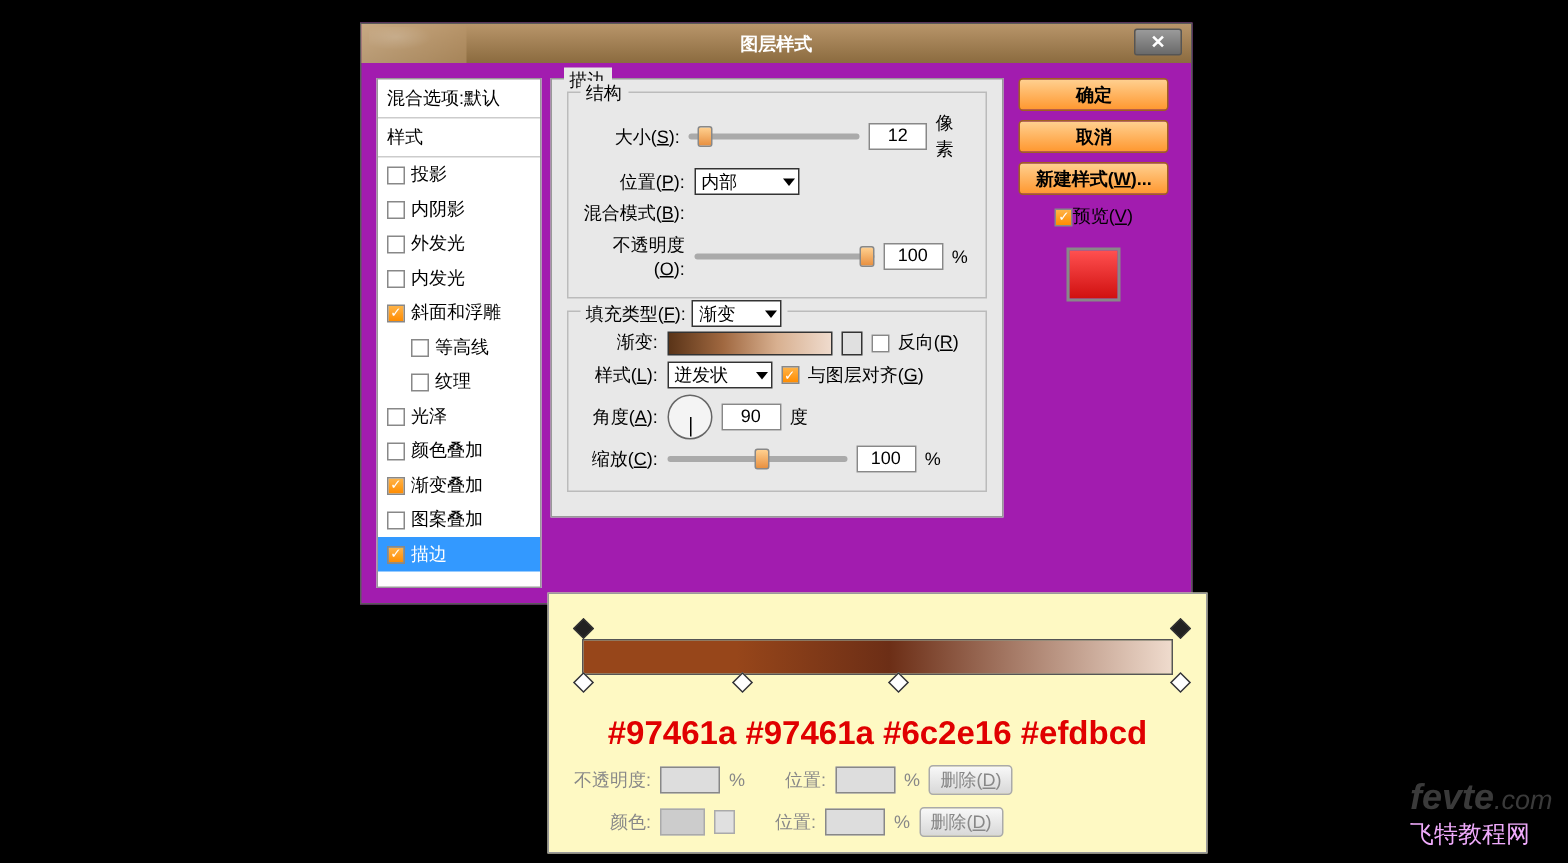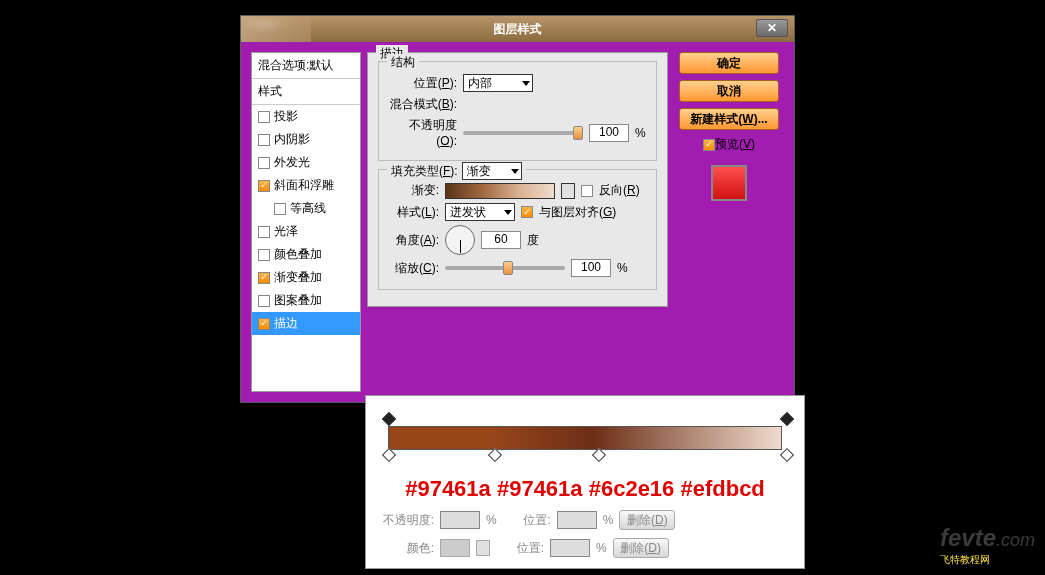--- a/index.html
+++ b/index.html
@@ -30,36 +30,36 @@
 .numbox { width: 40px; height: 18px; border: 1px solid #888; background: #fff; text-align: center; }
 .combo { height: 18px; border: 1px solid #333; background: #fff; display: flex; align-items: center; padding: 0 4px; position: relative; }
 .combo .arrow { position: absolute; right: 2px; width: 0; height: 0; border-left: 4px solid transparent; border-right: 4px solid transparent; border-top: 5px solid #000; }
 .rpanel { width: 110px; display: flex; flex-direction: column; gap: 6px; align-items: center; }
 .btn { width: 100px; height: 22px; background: linear-gradient(to bottom, #ffd090, #ff9830); border: 1px solid #a06020; border-radius: 3px; display: flex; align-items: center; justify-content: center; cursor: pointer; font-weight: bold; }
 .swatch { width: 36px; height: 36px; background: linear-gradient(to bottom, #ff5050, #d01010); border: 2px solid #888; margin-top: 6px; }
 .angle { width: 30px; height: 30px; border: 1px solid #666; border-radius: 50%; background: #f4f4f4; position: relative; }
 .angle::after { content: ""; position: absolute; left: 50%; top: 50%; width: 1px; height: 13px; background: #000; transform-origin: top center; transform: rotate(0deg); }
 .grad-preview { width: 110px; height: 16px; border: 1px solid #333; background: linear-gradient(to right, #5a3418, #a06840, #d8b090, #efdbcd); }
 .grad-arrow { width: 14px; height: 16px; border: 1px solid #333; background: #e0e0e0; display: flex; align-items: center; justify-content: center; }
-.bottom-panel { position: absolute; left: 365px; top: 395px; width: 440px; background: #ffffff; border: 1px solid #999; padding: 10px; }
+.bottom-panel { position: absolute; left: 365px; top: 395px; width: 440px; background: #fef9c3; border: 1px solid #999; padding: 10px; }
 .grad-editor { position: relative; height: 58px; margin: 6px 2px; }
 .grad-bar { position: absolute; left: 10px; right: 10px; top: 14px; height: 24px; border: 1px solid #555; background: linear-gradient(to right, #97461a 0%, #97461a 26%, #6c2e16 52%, #efdbcd 100%); }
 .stop { position: absolute; width: 12px; height: 12px; transform: translateX(-50%); }
 .stop.top { top: 2px; }
 .stop.bot { top: 38px; }
 .stop .dia { width: 10px; height: 10px; border: 1px solid #333; transform: rotate(45deg); }
 .stop.top .dia { background: #222; }
 .stop.bot .dia { background: #fff; }
 .hexes { color: #e00000; font-weight: bold; font-size: 22px; text-align: center; margin-top: 6px; font-family: Arial, sans-serif; }
 .brow { display: flex; align-items: center; gap: 6px; margin-top: 8px; color: #888; }
 .small-btn { width: 56px; height: 20px; background: linear-gradient(to bottom, #f8f8f8, #d8d8d8); border: 1px solid #aaa; border-radius: 3px; display: flex; align-items: center; justify-content: center; color: #888; }
 .watermark { position: absolute; right: 10px; bottom: 8px; color: #3a3a3a; font-family: Arial; }
 .watermark .big { font-size: 24px; font-style: italic; font-weight: bold; }
 .watermark .small { font-size: 18px; font-style: italic; }
-.watermark .cn { font-size: 10px; color: #fde047; }
+.watermark .cn { font-size: 16px; color: #f0abfc; }
 .u { text-decoration: underline; }
 </style>
 </head>
 <body>
 
 <div class="dialog">
   <div class="titlebar">
     <div class="titlebar-deco"></div>
     <span>图层样式</span>
     <div class="close-btn">
@@ -77,26 +77,34 @@
           </div>
           <div class="sb-item">
             <span class="cb"></span>
             <span>内阴影</span>
           </div>
           <div class="sb-item">
             <span class="cb"></span>
             <span>外发光</span>
           </div>
           <div class="sb-item">
+            <span class="cb"></span>
+            <span>内发光</span>
+          </div>
+          <div class="sb-item">
             <span class="cb on"></span>
             <span>斜面和浮雕</span>
           </div>
           <div class="sb-item indent">
             <span class="cb"></span>
             <span>等高线</span>
+          </div>
+          <div class="sb-item indent">
+            <span class="cb"></span>
+            <span>纹理</span>
           </div>
           <div class="sb-item">
             <span class="cb"></span>
             <span>光泽</span>
           </div>
           <div class="sb-item">
             <span class="cb"></span>
             <span>颜色叠加</span>
           </div>
           <div class="sb-item">
@@ -114,20 +122,28 @@
         </div>
     </div>
 
     <div class="main">
       <div class="fieldset">
         <div class="legend">描边</div>
 
         <div class="inner-fieldset">
           <div class="legend">结构</div>
 
+          <div class="row">
+            <span class="lbl">大小(<span class="u">S</span>):</span>
+            <div class="slider">
+                <div class="thumb" style="left:6px"></div>
+              </div>
+            <div class="numbox">12</div>
+            <span>像素</span>
+          </div>
           <div class="row">
             <span class="lbl">位置(<span class="u">P</span>):</span>
             <div class="combo" style="width:70px">
                 <span>内部</span>
                 <div class="arrow"></div>
               </div>
           </div>
           <div class="row">
             <span class="lbl">混合模式(<span class="u">B</span>):</span>
           </div>
@@ -164,21 +180,21 @@
             <div class="combo" style="width:70px">
                 <span>迸发状</span>
                 <div class="arrow"></div>
               </div>
             <span class="cb on"></span>
             <span>与图层对齐(<span class="u">G</span>)</span>
           </div>
           <div class="row">
             <span class="lbl" style="width:50px">角度(<span class="u">A</span>):</span>
             <div class="angle"></div>
-            <div class="numbox">60</div>
+            <div class="numbox">90</div>
             <span>度</span>
           </div>
           <div class="row">
             <span class="lbl" style="width:50px">缩放(<span class="u">C</span>):</span>
             <div class="slider">
                 <div class="thumb" style="left:58px"></div>
               </div>
             <div class="numbox">100</div>
             <span>%</span>
           </div>

